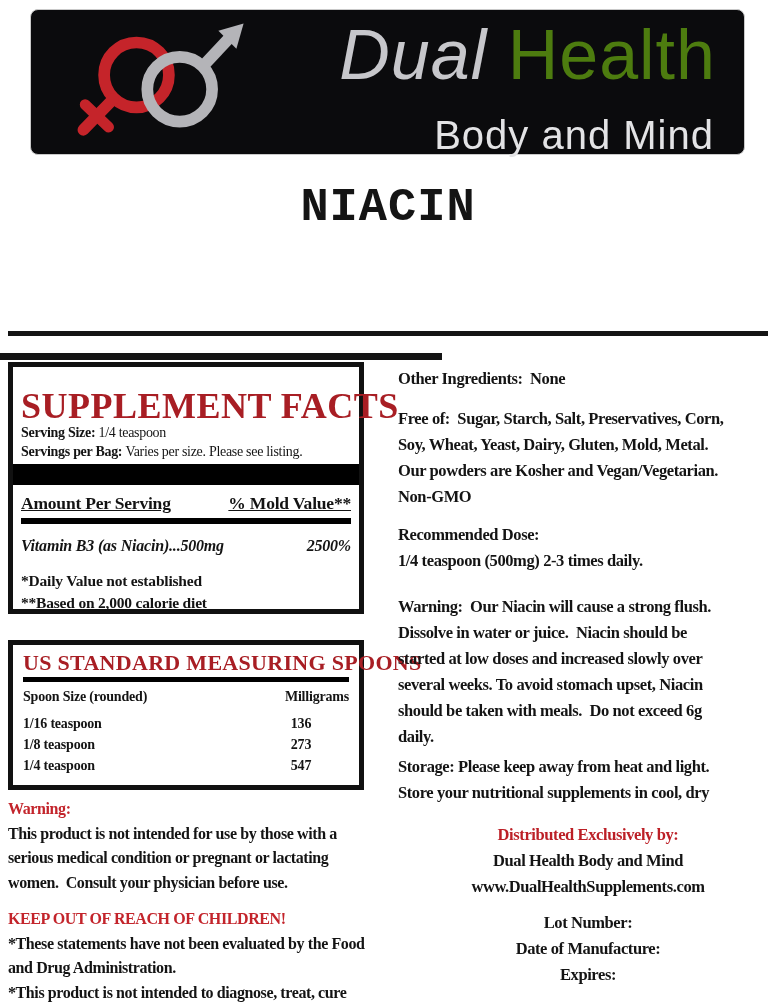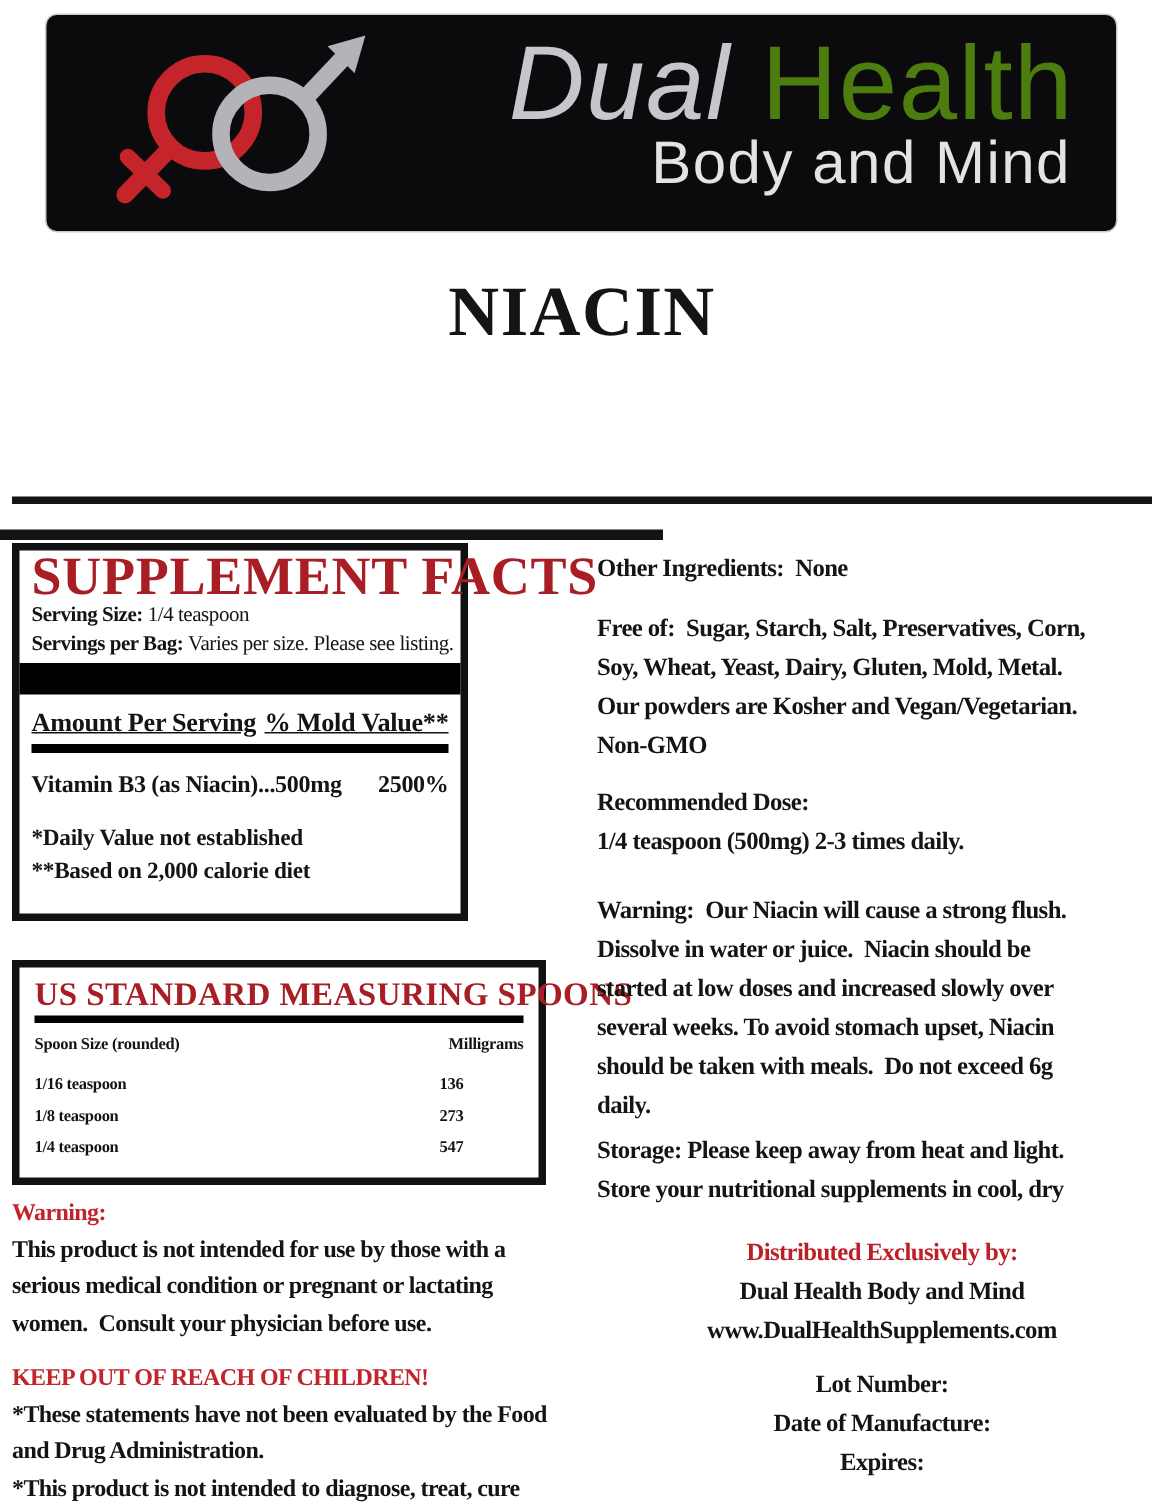--- a/index.html
+++ b/index.html
@@ -19,58 +19,58 @@
   }
   .logo-svg { position:absolute; left:20px; top:5px; width:216px; height:136px; }
   .brand-line1 {
     position:absolute; top:8px; right:28px;
     font-family:"Liberation Sans", sans-serif;
     font-size:70px; line-height:74px; letter-spacing:1px; white-space:pre;
   }
   .brand-dual   { color:#c7c7cb;font-style:italic; }
   .brand-health { color:#4d7c0f; }
   .brand-line2 {
-    position:absolute; top:78px; right:30px;
+    position:absolute; top:104px; right:30px;
     font-family:"Liberation Sans", sans-serif;
     font-size:40px; line-height:42px; color:#e3e3e5; letter-spacing:1px;
   }
 
   
   .product-title {
     position:absolute; top:181px; left:0; width:776px;
-    text-align:center; font-weight:bold; font-size:47px; letter-spacing:1px;
+    text-align:center; font-weight:bold; font-size:47px; letter-spacing:1px;font-family:Liberation Mono, monospace;
   }
 
   
   .rule-full    { position:absolute; left:8px; top:331px; width:760px; height:5px; background:#141414; }
   .rule-partial { position:absolute; left:0;   top:353px; width:442px; height:7px; background:#141414; }
 
   
   .sf-box {
-    position:absolute; left:8px; top:362px; width:304px; height:252px;
-    border:5px solid #111; padding:0 8px;
+    position:absolute; left:8px; top:362px; width:356px; height:252px;
+    border:5px solid #111; padding:22px 8px;
   }
   .sf-title { color:#a81e24; font-weight:bold; font-size:36px; line-height:34px; letter-spacing:0.5px; white-space:nowrap; }
   .sf-line  { font-size:14px; line-height:19px; letter-spacing:-0.3px; white-space:pre; }
   .sf-line .lbl { font-weight:bold; }
   .sf-bar   { height:21px; background:#000; margin:3px -8px 0 -8px; }
   .sf-row   { display:flex; justify-content:space-between; font-weight:bold; }
   .sf-head  { font-size:17.5px; line-height:21px; margin-top:8px; letter-spacing:-0.2px;text-decoration:underline; }
   .sf-rule  { height:6px; background:#000; margin-top:4px; }
-  .sf-nutrient { font-size:16px; line-height:20px; margin-top:12px; letter-spacing:-0.2px; }
+  .sf-nutrient { font-size:16px; line-height:20px; margin-top:12px; letter-spacing:-0.2px;font-style:italic; }
   .sf-foot  { font-weight:bold; font-size:15.5px; line-height:22px; margin-top:14px; letter-spacing:-0.2px; white-space:pre; }
 
   
   .spoon-box {
     position:absolute; left:8px; top:640px; width:356px; height:150px;
     border:5px solid #111; padding:6px 10px;
   }
   .spoon-title { color:#a81e24; font-weight:bold; font-size:22px; line-height:24px; letter-spacing:0.3px; white-space:nowrap; }
   .spoon-rule  { height:5px; background:#000; margin-top:2px; }
-  .spoon-row   { display:flex; justify-content:space-between; font-weight:bold; font-size:11px; line-height:21px; letter-spacing:-0.2px; }
+  .spoon-row   { display:flex; justify-content:space-between; font-weight:bold; font-size:14px; line-height:21px; letter-spacing:-0.2px; }
   .spoon-header{ margin-top:4px; }
   .spoon-rows  { margin-top:6px; }
   .spoon-mg    { width:96px; text-align:center; }
 
   
   .warn-left {
     position:absolute; left:8px; top:797px; width:388px;
     font-weight:bold; font-size:16px; line-height:24.5px; letter-spacing:-0.4px;
   }
   .warn-left p { white-space:pre; }

